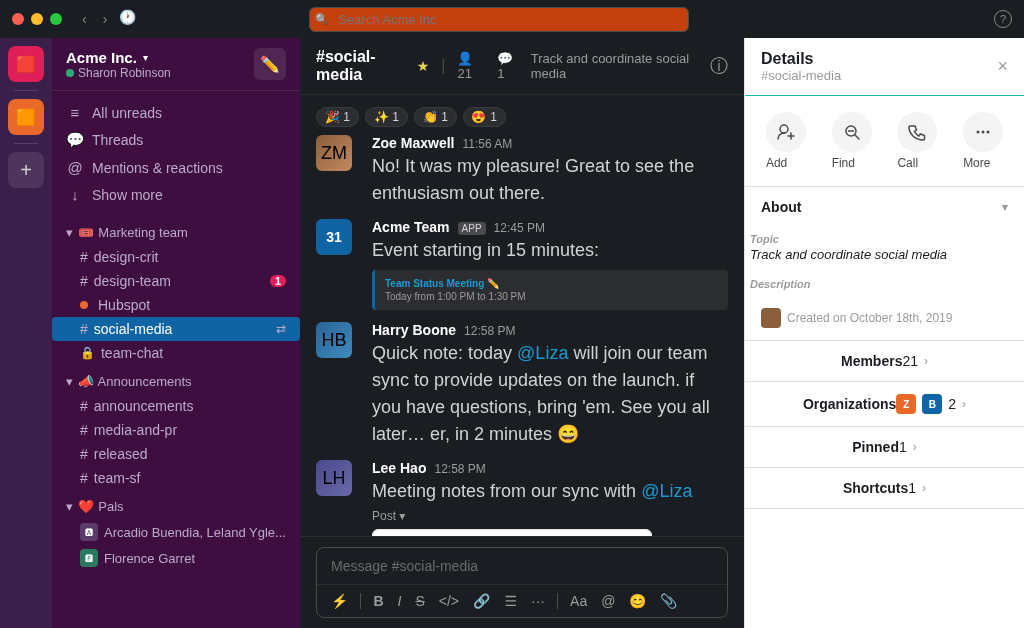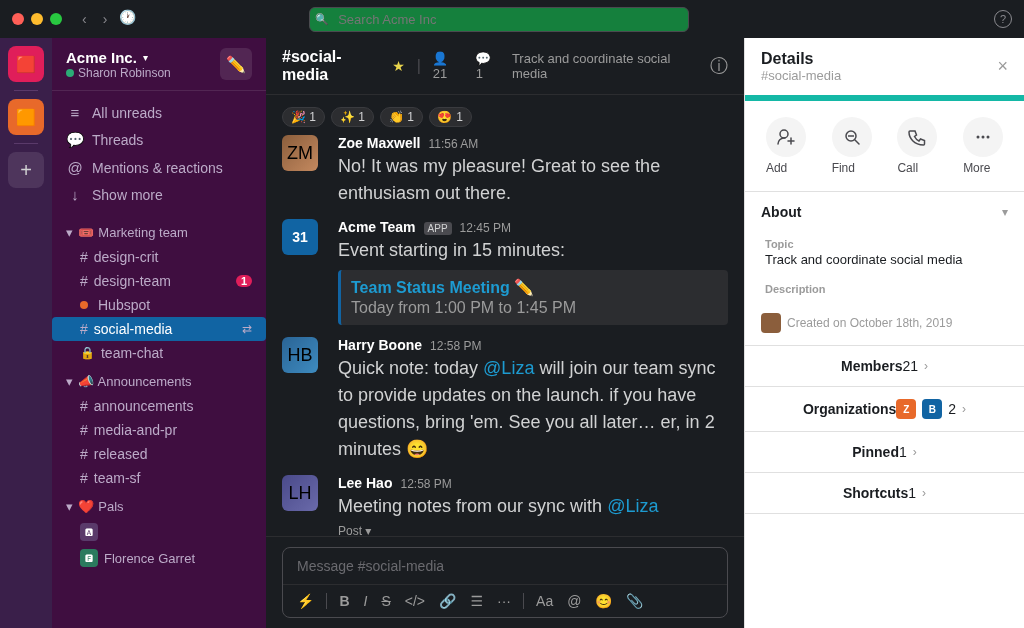--- a/index.html
+++ b/index.html
@@ -9,37 +9,37 @@
     .titlebar { height: 38px; background: #1a1d21; display: flex; align-items: center; padding: 0 12px; flex-shrink: 0; }
     .titlebar-buttons { display: flex; gap: 7px; margin-right: 16px; }
     .tb-btn { width: 12px; height: 12px; border-radius: 50%; }
     .tb-close { background: #ff5f57; }
     .tb-min { background: #febc2e; }
     .tb-max { background: #28c840; }
     .titlebar-nav { display: flex; gap: 8px; margin-right: 12px; }
     .nav-arrow { color: #8a8a8f; font-size: 14px; cursor: pointer; background: none; border: none; padding: 2px 4px; }
     .nav-clock { color: #8a8a8f; font-size: 14px; margin-right: 8px; }
     .titlebar-search { flex: 1; max-width: 380px; margin: 0 auto; }
-    .titlebar-search input { width: 100%; background: #15803d; border: 1px solid #4a4a4f; border-radius: 6px; color: #d1d2d3; padding: 4px 10px 4px 28px; font-size: 13px; outline: none; }
+    .titlebar-search input { width: 100%; background: #c2410c; border: 1px solid #4a4a4f; border-radius: 6px; color: #d1d2d3; padding: 4px 10px 4px 28px; font-size: 13px; outline: none; }
     .search-wrapper { position: relative; }
     .search-wrapper::before { content: '🔍'; position: absolute; left: 6px; top: 50%; transform: translateY(-50%); font-size: 11px; }
     .titlebar-help { color: #8a8a8f; border: 1px solid #8a8a8f; border-radius: 50%; width: 18px; height: 18px; display: flex; align-items: center; justify-content: center; font-size: 11px; margin-left: auto; cursor: pointer; }
 
     
     .main { display: flex; flex: 1; overflow: hidden; }
 
     
     .icon-bar { width: 52px; background: #3a1f4a; display: flex; flex-direction: column; align-items: center; padding: 8px 0; gap: 4px; flex-shrink: 0; }
     .org-avatar { width: 36px; height: 36px; border-radius: 8px; background: #e01e5a; display: flex; align-items: center; justify-content: center; font-size: 16px; color: white; cursor: pointer; }
     .org-avatar2 { background: #e8692a; }
     .icon-bar-divider { width: 24px; height: 1px; background: #5a3a6a; margin: 4px 0; }
     .icon-bar-add { width: 36px; height: 36px; border-radius: 8px; background: rgba(255,255,255,0.1); display: flex; align-items: center; justify-content: center; color: #d1d2d3; font-size: 20px; cursor: pointer; }
 
     
-    .sidebar { width: 214px; background: #3f0e40; color: #d1d2d3; display: flex; flex-direction: column; flex-shrink: 0; overflow-y: auto; }
+    .sidebar { width: 248px; background: #3f0e40; color: #d1d2d3; display: flex; flex-direction: column; flex-shrink: 0; overflow-y: auto; }
     .sidebar-header { padding: 10px 14px; display: flex; align-items: center; justify-content: space-between; border-bottom: 1px solid rgba(255,255,255,0.1); }
     .sidebar-workspace { display: flex; align-items: center; gap: 6px; }
     .sidebar-workspace-name { font-weight: 700; color: white; font-size: 15px; }
     .sidebar-caret { font-size: 10px; color: white; }
     .online-dot { width: 8px; height: 8px; border-radius: 50%; background: #2bac76; display: inline-block; margin-right: 4px; }
     .sidebar-user { font-size: 12px; color: #bcabc8; display: flex; align-items: center; }
     .sidebar-compose { width: 32px; height: 32px; border-radius: 6px; background: rgba(255,255,255,0.1); display: flex; align-items: center; justify-content: center; cursor: pointer; color: white; font-size: 16px; }
     .sidebar-nav { padding: 8px 0; }
     .sidebar-nav-item { display: flex; align-items: center; gap: 8px; padding: 5px 14px; font-size: 14px; cursor: pointer; border-radius: 4px; color: #bcabc8; }
     .sidebar-nav-icon { font-size: 15px; width: 18px; text-align: center; }
@@ -74,53 +74,53 @@
     .avatar-acme { background: #1164a3; font-size: 14px; font-weight: bold; color: white; }
     .avatar-harry { background: linear-gradient(135deg, #2a6496, #3e8bbf); }
     .avatar-lee { background: linear-gradient(135deg, #4a4a8a, #6a6aaa); }
     .message-content { flex: 1; }
     .message-header { display: flex; align-items: baseline; gap: 8px; }
     .message-author { font-weight: 700; font-size: 14px; color: white; }
     .message-app-badge { background: #4a4a4f; color: #d1d2d3; font-size: 10px; padding: 1px 4px; border-radius: 3px; font-weight: normal; }
     .message-time { color: #9b9b9b; font-size: 12px; }
     .message-text { font-size: 18px; color: #d1d2d3; line-height: 1.5; margin-top: 2px; }
     .message-text .mention { color: #1d9bd1; }
-    .event-card { background: #2c2d30; border-left: 3px solid #1164a3; border-radius: 4px; padding: 8px 10px; margin-top: 6px; font-size: 16px; color: #d1d2d3; }
+    .event-card { background: #2c2d30; border-left: 3px solid #1164a3; border-radius: 4px; padding: 8px 10px; margin-top: 6px; font-size: 10px; color: #d1d2d3; }
     .event-card-title { color: #1d9bd1; font-weight: 600; display: flex; align-items: center; gap: 4px; }
     .event-card-time { color: #9b9b9b; margin-top: 2px; }
     .post-label { color: #9b9b9b; font-size: 12px; display: flex; align-items: center; gap: 4px; margin-top: 4px; cursor: pointer; }
     .file-card { background: white; border-radius: 6px; padding: 10px 14px; display: flex; align-items: center; gap: 10px; margin-top: 6px; max-width: 280px; border: 1px solid #e0e0e0; }
     .file-icon { width: 32px; height: 32px; background: #2bac76; border-radius: 4px; display: flex; align-items: center; justify-content: center; font-size: 16px; color: white; flex-shrink: 0; }
     .file-info { flex: 1; }
     .file-name { font-size: 14px; font-weight: 600; color: #1a1d21; }
     .file-meta { font-size: 11px; color: #9b9b9b; }
     .system-message { font-size: 13px; color: #9b9b9b; padding: 4px 0 8px 0; display: flex; align-items: center; gap: 6px; }
     .message-input-area { padding: 10px 16px; border-top: 1px solid #2c2d30; flex-shrink: 0; }
     .message-input-box { border: 1px solid #4a4a4f; border-radius: 8px; overflow: hidden; background: #1a1d21; }
     .message-input-field { width: 100%; background: transparent; border: none; padding: 10px 14px; font-size: 14px; color: #d1d2d3; outline: none; }
     .message-input-field::placeholder { color: #6a6a6f; }
     .message-toolbar { display: flex; align-items: center; gap: 2px; padding: 4px 8px; border-top: 1px solid #2c2d30; }
     .toolbar-btn { background: none; border: none; color: #9b9b9b; cursor: pointer; padding: 4px 6px; font-size: 14px; border-radius: 4px; }
     .toolbar-separator { width: 1px; height: 16px; background: #4a4a4f; margin: 0 4px; }
 
     
     .details { width: 280px; background: white; border-left: 1px solid #e0e0e0; display: flex; flex-direction: column; flex-shrink: 0; overflow-y: auto; }
-    .details-header { padding: 12px 16px; border-bottom: 6px solid #14b8a6; display: flex; align-items: center; justify-content: space-between; }
+    .details-header { padding: 12px 16px; border-bottom: 1px solid #14b8a6; display: flex; align-items: center; justify-content: space-between; }
     .details-title { font-weight: 700; font-size: 16px; color: #1a1d21; }
     .details-channel { font-size: 13px; color: #9b9b9b; }
     .details-close { background: none; border: none; cursor: pointer; color: #9b9b9b; font-size: 18px; }
     .details-actions { display: flex; justify-content: space-around; padding: 16px 8px; border-bottom: 1px solid #e0e0e0; }
     .details-action { display: flex; flex-direction: column; align-items: flex-start; gap: 4px; cursor: pointer; }
     .details-action-icon { width: 40px; height: 40px; border-radius: 50%; background: #f4f4f4; display: flex; align-items: center; justify-content: center; font-size: 18px; color: #4a4a4f; }
     .details-action-label { font-size: 12px; color: #4a4a4f; }
     .details-section { border-bottom: 1px solid #e0e0e0; }
     .details-section-header { display: flex; align-items: center; justify-content: space-between; padding: 12px 16px; cursor: pointer; }
     .details-section-title { font-weight: 700; font-size: 14px; color: #1a1d21; }
     .details-section-caret { color: #9b9b9b; font-size: 12px; }
-    .details-field { padding: 6px 20px 10px; }
+    .details-field { padding: 6px 5px 10px; font-style: italic; }
     .details-field-label { font-size: 11px; color: #9b9b9b; font-weight: 600; text-transform: none; margin-bottom: 2px; }
     .details-field-value { font-size: 13px; color: #1a1d21; }
     .details-created { display: flex; align-items: center; gap: 6px; padding: 6px 16px 12px; }
     .created-avatar { width: 20px; height: 20px; border-radius: 4px; background: #8b5e3c; flex-shrink: 0; }
     .created-text { font-size: 12px; color: #9b9b9b; }
     .details-row { display: flex; align-items: center; justify-content: center; padding: 12px 16px; cursor: pointer; border-bottom: 1px solid #e0e0e0; }
     .details-row-left { font-weight: 700; font-size: 14px; color: #1a1d21; }
     .details-row-right { display: flex; align-items: center; gap: 6px; }
     .details-row-count { font-size: 14px; color: #1a1d21; }
     .details-row-arrow { color: #9b9b9b; font-size: 12px; }
@@ -246,20 +246,21 @@
       </div>
     </div>
 
     <div class="sidebar-section">
       <div class="sidebar-section-header">
         <span>▾</span>
         <span>❤️ Pals</span>
       </div>
       <div class="sidebar-member">
         <div class="member-avatar-sm">🅰</div>
+        <span>Arcadio Buendia, Leland Ygle...</span>
       </div>
       <div class="sidebar-member">
         <div class="member-avatar-sm member-avatar-sm2">🅵</div>
         <span>Florence Garret</span>
       </div>
     </div>
   </div>
 
   <div class="chat">
     <div class="chat-header">
@@ -298,21 +299,21 @@
         <div class="message-avatar avatar-acme">31</div>
         <div class="message-content">
           <div class="message-header">
             <span class="message-author">Acme Team</span>
             <span class="message-app-badge">APP</span>
             <span class="message-time">12:45 PM</span>
           </div>
           <div class="message-text">Event starting in 15 minutes:</div>
           <div class="event-card">
             <div class="event-card-title">Team Status Meeting ✏️</div>
-            <div class="event-card-time">Today from 1:00 PM to 1:45 PM</div>
+            <div class="event-card-time">Today from 1:00 PM to 1:30 PM</div>
           </div>
         </div>
       </div>
 
       <div class="message">
         <div class="message-avatar avatar-harry">HB</div>
         <div class="message-content">
           <div class="message-header">
             <span class="message-author">Harry Boone</span>
             <span class="message-time">12:58 PM</span>

